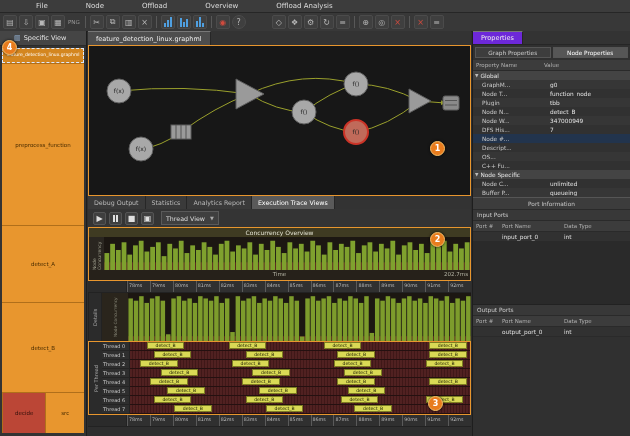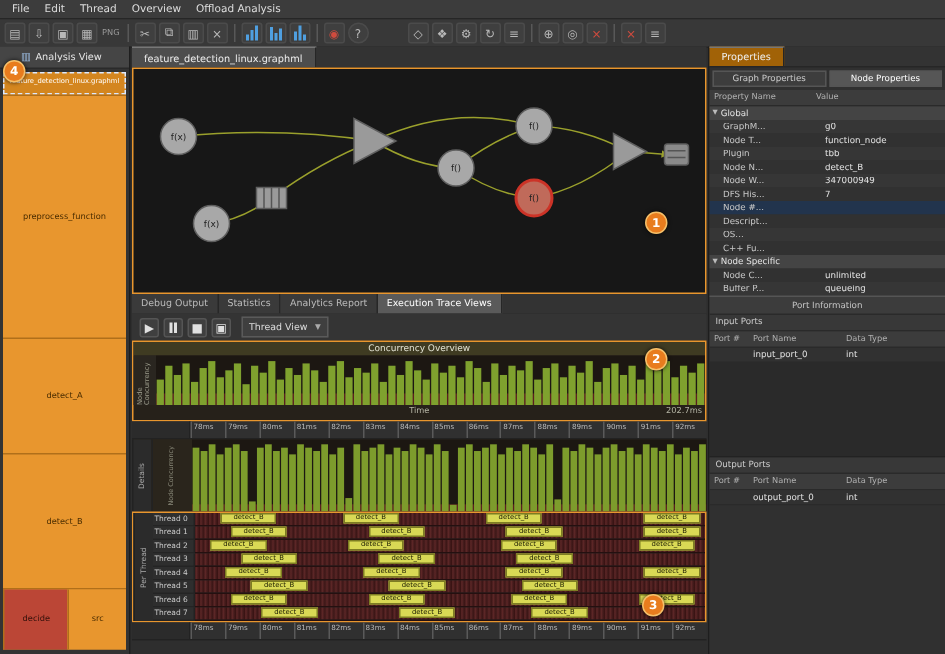--- a/index.html
+++ b/index.html
@@ -1,21 +1,21 @@
 <!DOCTYPE html>
 <html><head>
 <meta charset="utf-8">
 <style>
   html,body{margin:0;padding:0;background:#1b1b1b;}
   #app{position:relative;width:630px;height:436px;background:#2e2e2e;overflow:hidden;
        font-family:"DejaVu Sans",sans-serif;color:#ccc;}
   
   .menubar{position:absolute;top:0;left:0;right:0;height:12px;background:#3c3c3c;
            border-bottom:1px solid #262626;display:flex;align-items:center;padding-left:3px;}
-  .menu-item{padding:0 5px;font-size:7px;color:#ddd;}
+  .menu-item{padding:0 5px;font-size:7px;color:#ddd;margin-left:28px;}
   .toolbar{position:absolute;top:13px;left:0;right:0;height:18px;background:#383838;
            border-bottom:1px solid #242424;display:flex;align-items:center;padding:0 3px;gap:2px;}
   .tbtn{width:14px;height:14px;display:flex;align-items:center;justify-content:center;
         font-size:8px;color:#b8b8b8;background:#3f3f3f;border:1px solid #4b4b4b;border-radius:2px;
         box-sizing:border-box;flex:0 0 auto;}
   .tbtn.circle{border-radius:50%;}
   .tbtn.bars-btn{display:flex;align-items:flex-end;gap:1px;padding:1px;}
   .tbtn.bars-btn i{display:block;width:2px;background:#4f9fe0;}
   .tsep{width:1px;height:12px;background:#585858;margin:0 2px;flex:0 0 auto;}
   .tgap{flex:0 0 22px;}
@@ -92,21 +92,21 @@
           border-right:1px solid #222;display:flex;align-items:center;padding-left:1px;overflow:hidden;white-space:nowrap;}
   .t-track{flex:1;position:relative;border-bottom:1px solid #241010;
      background:repeating-linear-gradient(90deg,#451c1c 0px,#5c2626 1px,#451c1c 2px,#3a1414 3px);}
   .marker{position:absolute;top:0;height:7px;width:11%;background:#d9d955;border:1px solid #7d7d22;
           box-sizing:border-box;color:#1a1a00;font-size:4.6px;display:flex;align-items:center;
           justify-content:center;overflow:hidden;white-space:nowrap;}
   
   .right-panel{position:absolute;top:31px;left:472px;right:0;bottom:0;background:#303030;
                border-left:1px solid #1e1e1e;box-sizing:border-box;display:flex;flex-direction:column;}
   .rp-tabbar{flex:0 0 13px;background:#333;border-bottom:1px solid #262626;display:flex;}
-  .rp-tab{padding:0 8px;display:flex;align-items:center;font-size:6.5px;color:#eee;background:#a16207;
+  .rp-tab{padding:0 8px;display:flex;align-items:center;font-size:6.5px;color:#eee;background:#6d28d9;
           border-right:1px solid #262626;border-top:1px solid #777;}
   .rp-subtabs{flex:0 0 15px;display:flex;gap:2px;padding:2px 2px;box-sizing:border-box;}
   .subtab{flex:1;display:flex;align-items:center;justify-content:center;font-size:5.8px;color:#ccc;
           background:#3d3d3d;border:1px solid #555;white-space:nowrap;overflow:hidden;}
   .subtab.active{background:#565656;color:#fff;}
   .prop-header,.port-head{flex:0 0 10px;display:flex;background:#3c3c3c;font-size:5.5px;color:#b0b0b0;
           border-bottom:1px solid #2a2a2a;align-items:center;}
   .ph-name{flex:0 0 66px;padding-left:3px;} .ph-val{flex:1;padding-left:2px;}
   .prop-rows{display:flex;flex-direction:column;}
   .prow{flex:0 0 9px;display:flex;align-items:center;font-size:5.8px;overflow:hidden;}
@@ -132,22 +132,22 @@
   #badge1{left:430px;top:141px;} #badge2{left:430px;top:232px;}
   #badge3{left:428px;top:396px;} #badge4{left:2px;top:40px;}
 </style>
 </head>
 <body>
 
 <div id="app">
 
   <div class="menubar">
       <div class="menu-item">File</div>
-      <div class="menu-item">Edit</div>
-      <div class="menu-item">Thread</div>
+      <div class="menu-item">Node</div>
+      <div class="menu-item">Offload</div>
       <div class="menu-item">Overview</div>
       <div class="menu-item">Offload Analysis</div>
     </div>
   <div class="toolbar">
       <div class="tbtn">▤</div>
       <div class="tbtn">⇩</div>
       <div class="tbtn">▣</div>
       <div class="tbtn">▦</div>
       <div class="tlabel">PNG</div>
       <div class="tsep"></div>
@@ -185,21 +185,21 @@
       <div class="tbtn">◎</div>
       <div class="tbtn" style="color: rgb(208, 75, 62);">×</div>
       <div class="tsep"></div>
       <div class="tbtn" style="color: rgb(208, 75, 62);">×</div>
       <div class="tbtn">≡</div>
     </div>
 
   <div class="left-panel">
     <div class="panel-tab">
       <span class="ticon">▥</span>
-      <span>Analysis View</span>
+      <span>Specific View</span>
     </div>
     <div class="treemap">
       <div class="tm-file">feature_detection_linux.graphml</div>
       <div class="tm-blocks">
           <div class="tm-block" style="flex-grow: 162;">preprocess_function</div>
           <div class="tm-block" style="flex-grow: 73;">detect_A</div>
           <div class="tm-block" style="flex-grow: 86;">detect_B</div>
           <div class="tm-bottom" style="flex: 0 0 40px;">
             <div class="tm-cell" style="width: 53%; background: rgb(187, 70, 54); color: rgb(51, 16, 10); border-left: 1px solid rgb(176, 111, 26);">decide</div>
             <div class="tm-cell" style="width: 47%; background: rgb(232, 150, 46); color: rgb(74, 45, 0); border-left: 1px solid rgb(176, 111, 26);">src</div>

